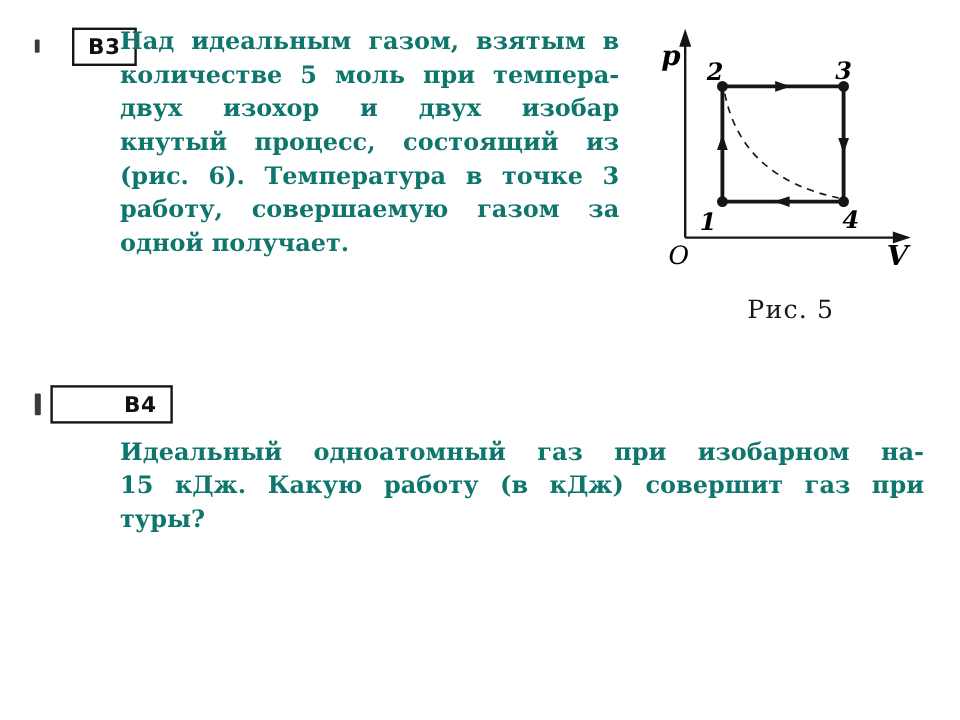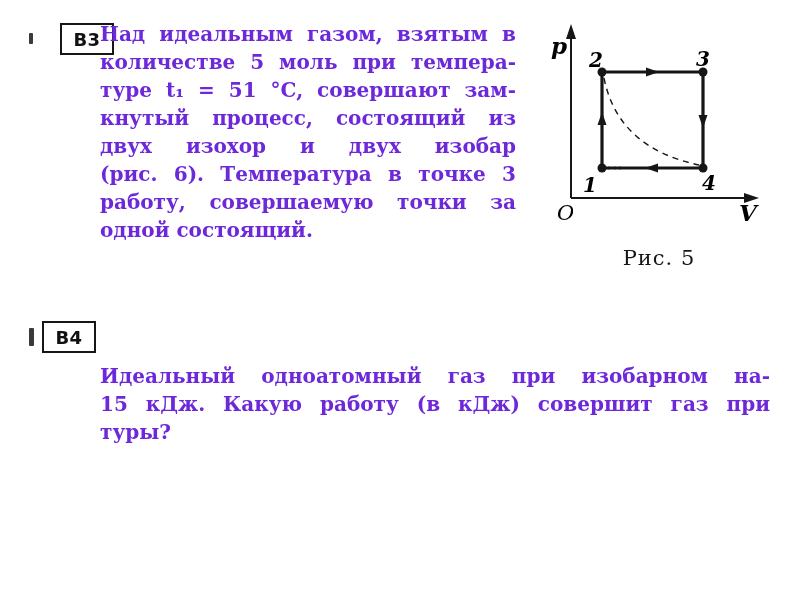--- a/index.html
+++ b/index.html
@@ -16,34 +16,34 @@
     position: absolute;
     width: 50px; height: 28px;
     border: 2px solid #161616;
     background: #ffffff;
     display: flex; align-items: center; justify-content: center;
     font-family: "DejaVu Sans", "Liberation Sans", sans-serif;
     font-weight: 700; font-size: 18px; letter-spacing: 0.5px;
     color: #111111;
   }
   .badge-b3 { left: 60px; top: 23px; }
-  .badge-b4 { left: 42px; top: 321px; }
+  .badge-b4 { left: 42px; top: 321px; padding-left: 48px; }
 
   
   .scan-mark { position: absolute; background: #3a3a3a; border-radius: 1px; }
   .scan-mark-1 { left: 29px; top: 33px;  width: 4px;  height: 11px; }
   .scan-mark-2 { left: 29px; top: 328px; width: 5px;  height: 18px; }
 
   
   .problem-text {
     position: absolute;
     font-weight: 700;
     font-size: 20px;
     line-height: 28px;
-    color: #6d28d9;
+    color: #0f766e;
   }
   .text-b3 { left: 100px; top: 20px;  width: 416px; }
   .text-b4 { left: 100px; top: 318px; width: 670px; margin-top: 44px; }
   .line { text-align: justify; text-align-last: justify; white-space: nowrap; }
   .line.last { text-align: left; text-align-last: left; }
 
   
   .figure { position: absolute; left: 543px; top: 14px; width: 232px; height: 270px; }
   .figure svg { display: block; }
   .fig-caption {
@@ -63,26 +63,25 @@
 
   <div class="scan-mark scan-mark-1"></div>
   <div class="scan-mark scan-mark-2"></div>
 
   <div class="badge badge-b3">
     <span>В3</span>
   </div>
   <div class="problem-text text-b3">
     <div class="line">Над идеальным газом, взятым в</div>
     <div class="line">количестве 5 моль при темпера-</div>
-    <div class="line">туре t₁ = 51 °C, совершают зам-</div>
+    <div class="line">двух изохор и двух изобар</div>
     <div class="line">кнутый процесс, состоящий из</div>
-    <div class="line">двух изохор и двух изобар</div>
     <div class="line">(рис. 6). Температура в точке 3</div>
-    <div class="line">работу, совершаемую точки за</div>
-    <div class="line last">одной состоящий.</div>
+    <div class="line">работу, совершаемую газом за</div>
+    <div class="line last">одной получает.</div>
   </div>
 
   <div class="figure">
     <svg width="232" height="230" viewBox="0 0 232 230">
 
       <g stroke="#161616" stroke-width="2">
         <line x1="28" y1="184" x2="28" y2="22"></line>
         <line x1="28" y1="184" x2="206" y2="184"></line>
       </g>
       <polygon points="28,10 23,25 33,25" fill="#161616"></polygon>

